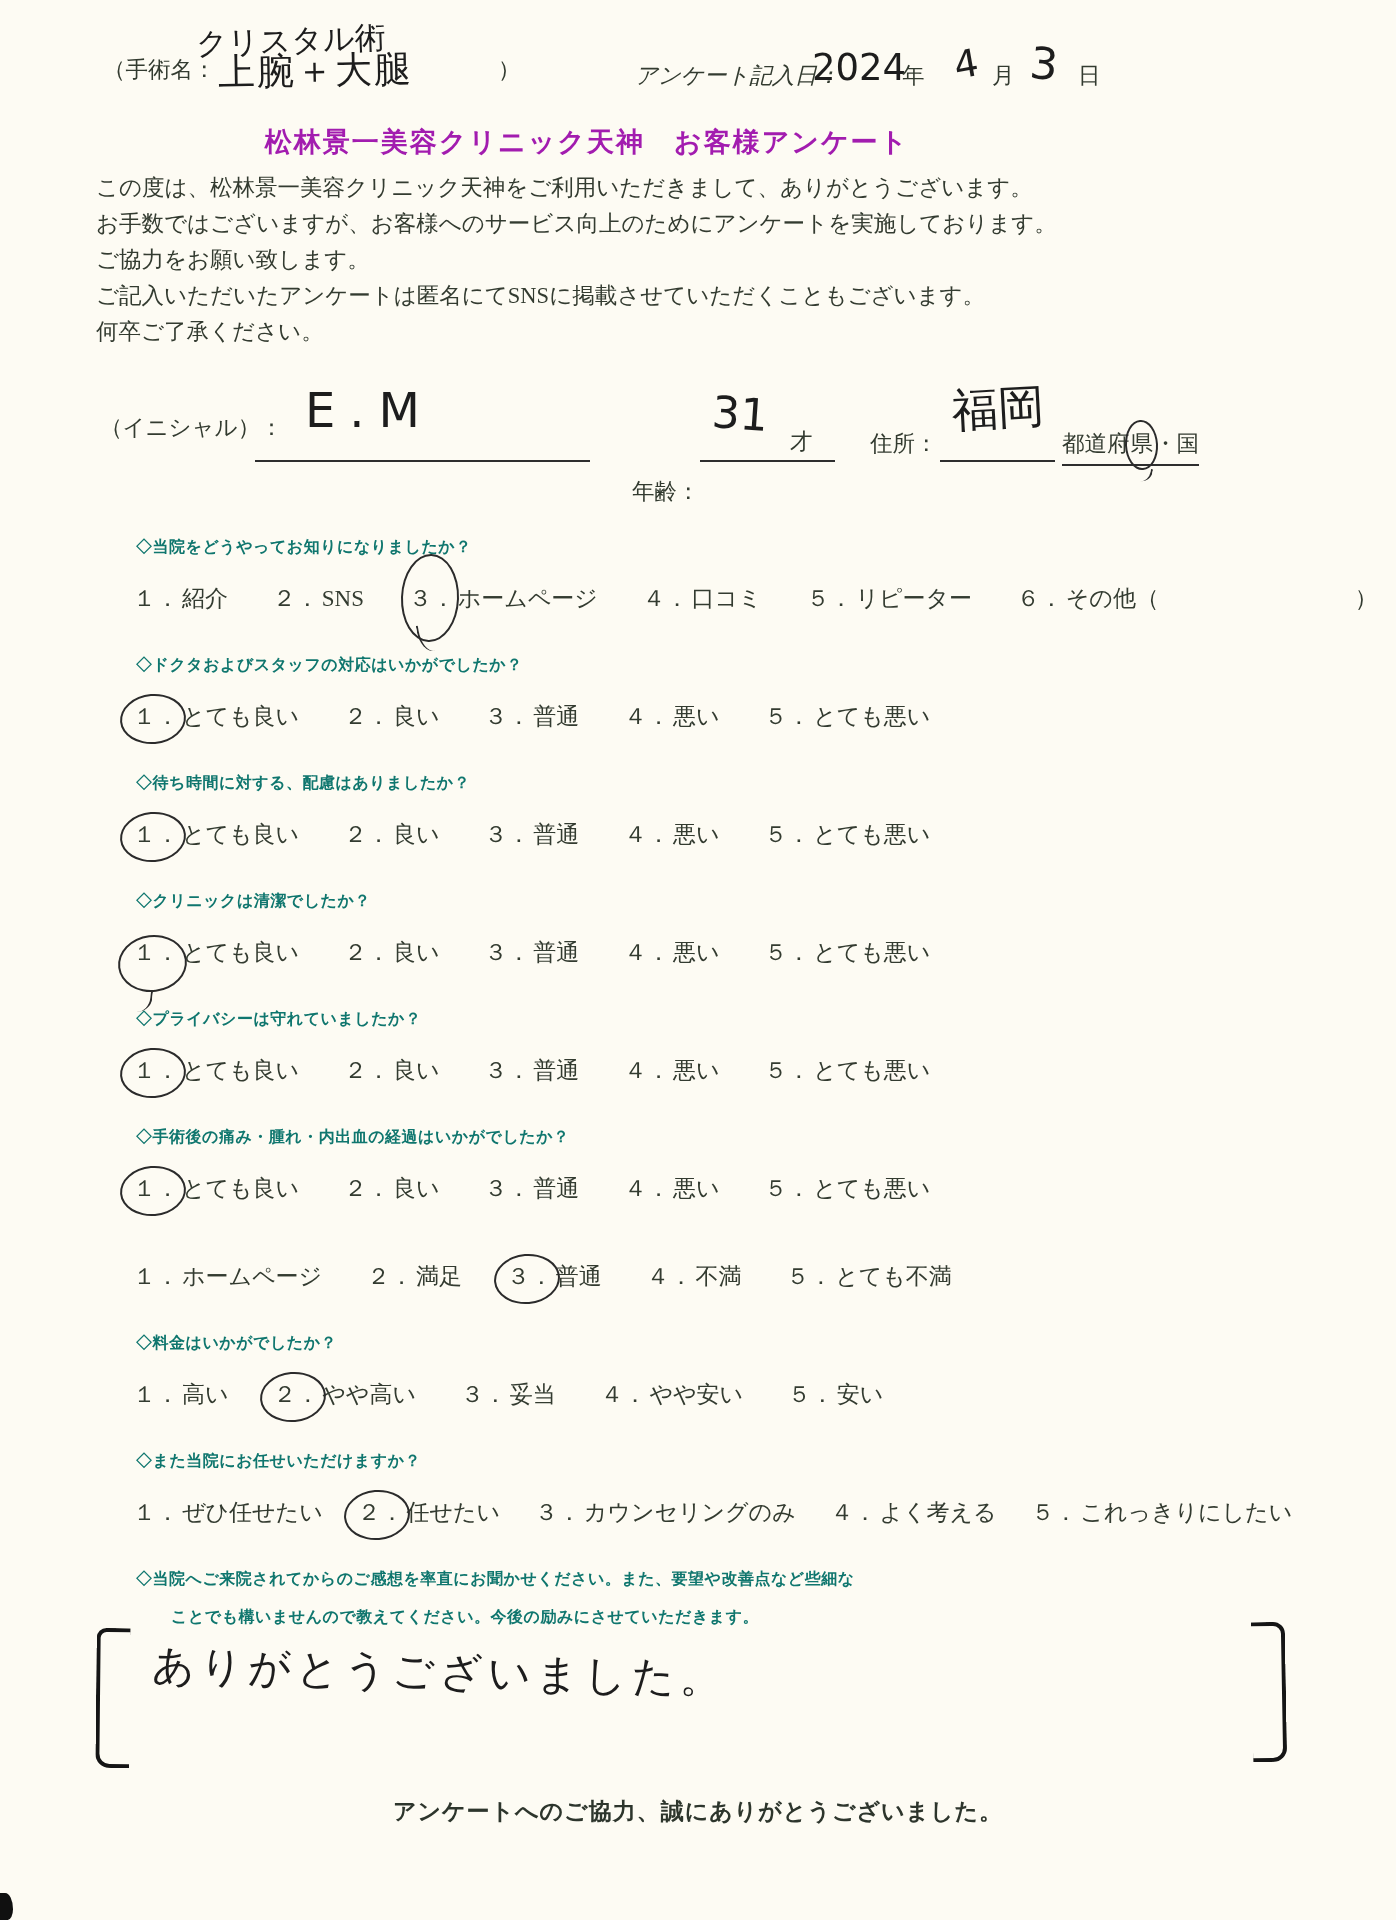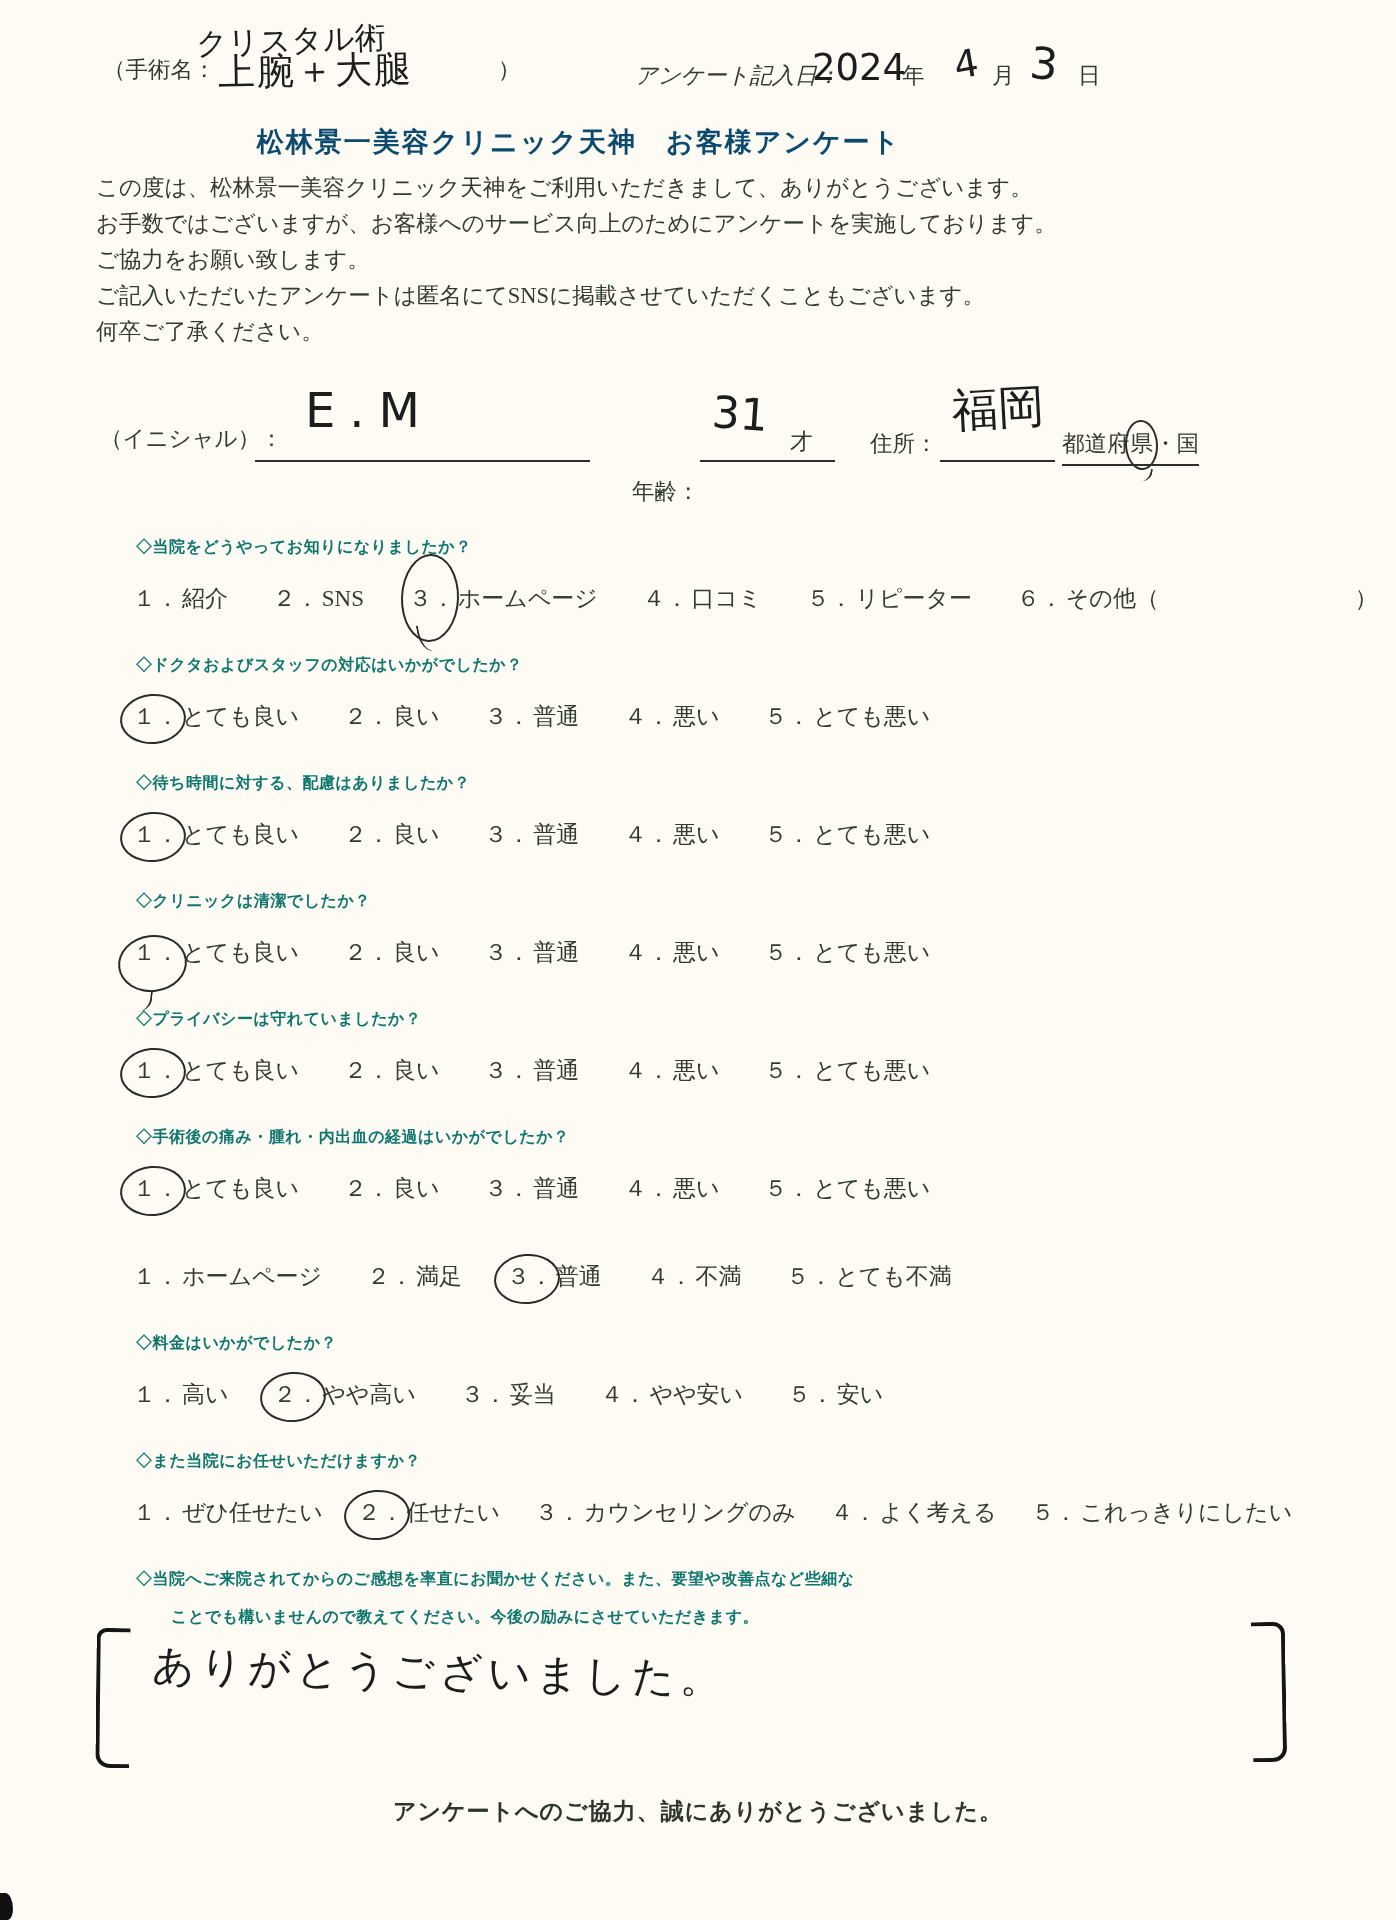--- a/index.html
+++ b/index.html
@@ -14,25 +14,25 @@
     font-family:"Liberation Serif", serif;
   }
   .abs{position:absolute;}
   .printed{font-size:22.5px;line-height:36px;color:#333b30;}
   .hw{
     font-family:"DejaVu Sans", sans-serif;
     color:#1d1d1d;
     white-space:nowrap;
   }
   .title{
-    width:1150px;left:4px;top:124px;
+    width:1150px;left:12px;top:124px;
     text-align:center;
     font-size:27px;font-weight:bold;
     letter-spacing:2px;
-    color:#0c4a6e;
+    color:#a21caf;
   }
   .intro{left:96px;top:170px;width:920px;}
   .intro div{white-space:nowrap;}
   .underline{border-bottom:2px solid #2e2e2e;height:0;}
   
   .questions{left:95px;top:532px;width:1260px;}
   .q{margin-bottom:36px;}
   .q-head{
     font-size:16px;font-weight:bold;line-height:30px;
     font-family:"Liberation Sans", sans-serif;
@@ -136,21 +136,21 @@
   <div class="abs title">松林景一美容クリニック天神　お客様アンケート</div>
 
   <div class="abs intro printed">
     <div>この度は、松林景一美容クリニック天神をご利用いただきまして、ありがとうございます。</div>
     <div>お手数ではございますが、お客様へのサービス向上のためにアンケートを実施しております。</div>
     <div>ご協力をお願い致します。</div>
     <div>ご記入いただいたアンケートは匿名にてSNSに掲載させていただくこともございます。</div>
     <div>何卒ご了承ください。</div>
   </div>
 
-  <span class="abs printed" style="left:100px;top:421px;">（イニシャル）：</span>
+  <span class="abs printed" style="left:100px;top:410px;">（イニシャル）：</span>
   <span class="abs hw" style="left:305px;top:382px;font-size:48px;letter-spacing:14px;">E.M</span>
   <div class="abs underline" style="left:255px;top:460px;width:335px;"></div>
 
   <span class="abs printed" style="left:632px;top:426px;margin-top:48px;">年齢：</span>
   <span class="abs hw" style="left:712px;top:388px;font-size:44px;transform:rotate(4deg);">31</span>
   <span class="abs printed" style="left:790px;top:424px;">才</span>
   <div class="abs underline" style="left:700px;top:460px;width:135px;"></div>
 
   <span class="abs printed" style="left:870px;top:426px;">住所：</span>
   <span class="abs hw" style="left:952px;top:378px;font-size:46px;transform:rotate(-3deg);">福岡</span>

